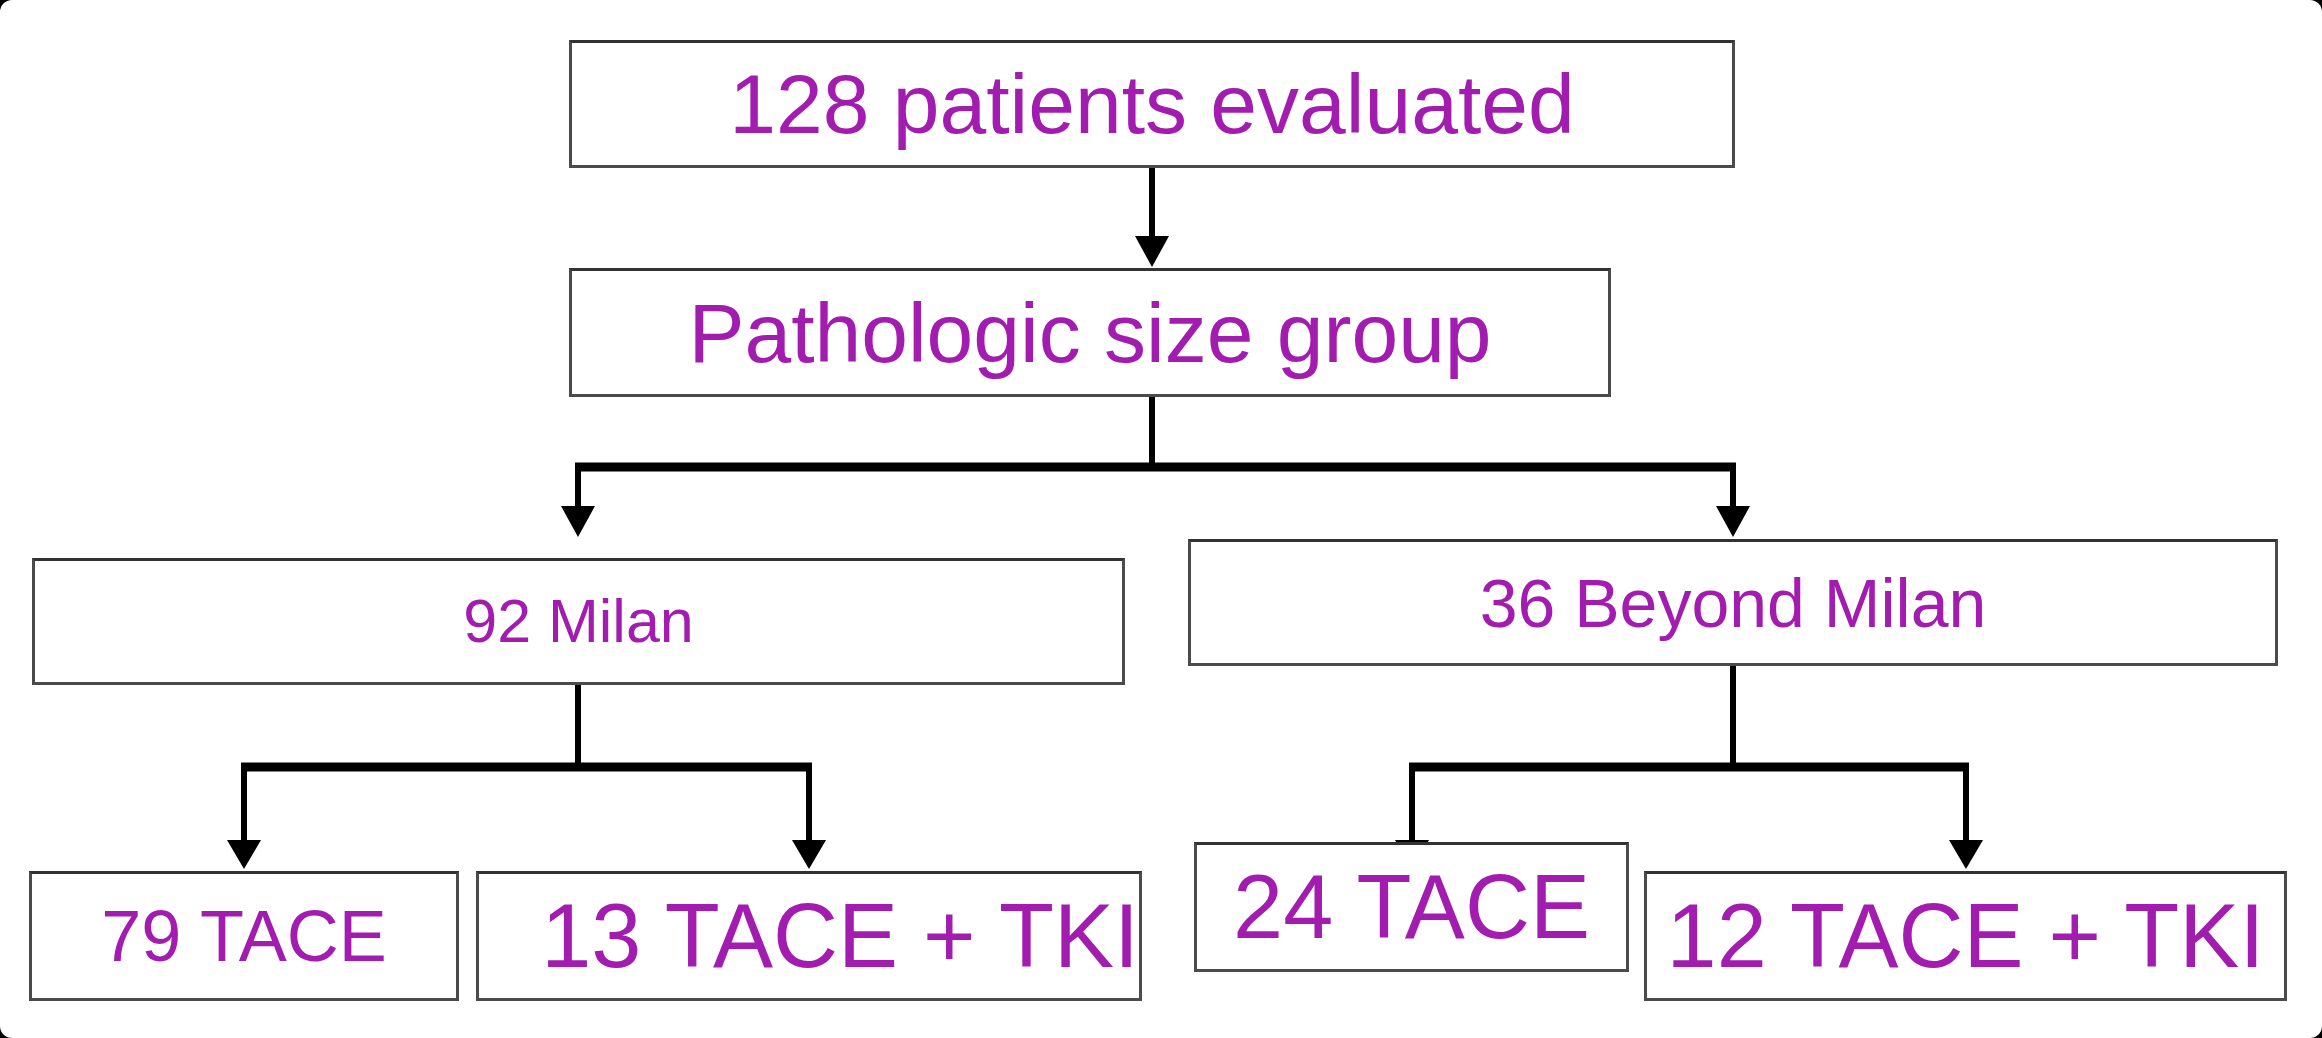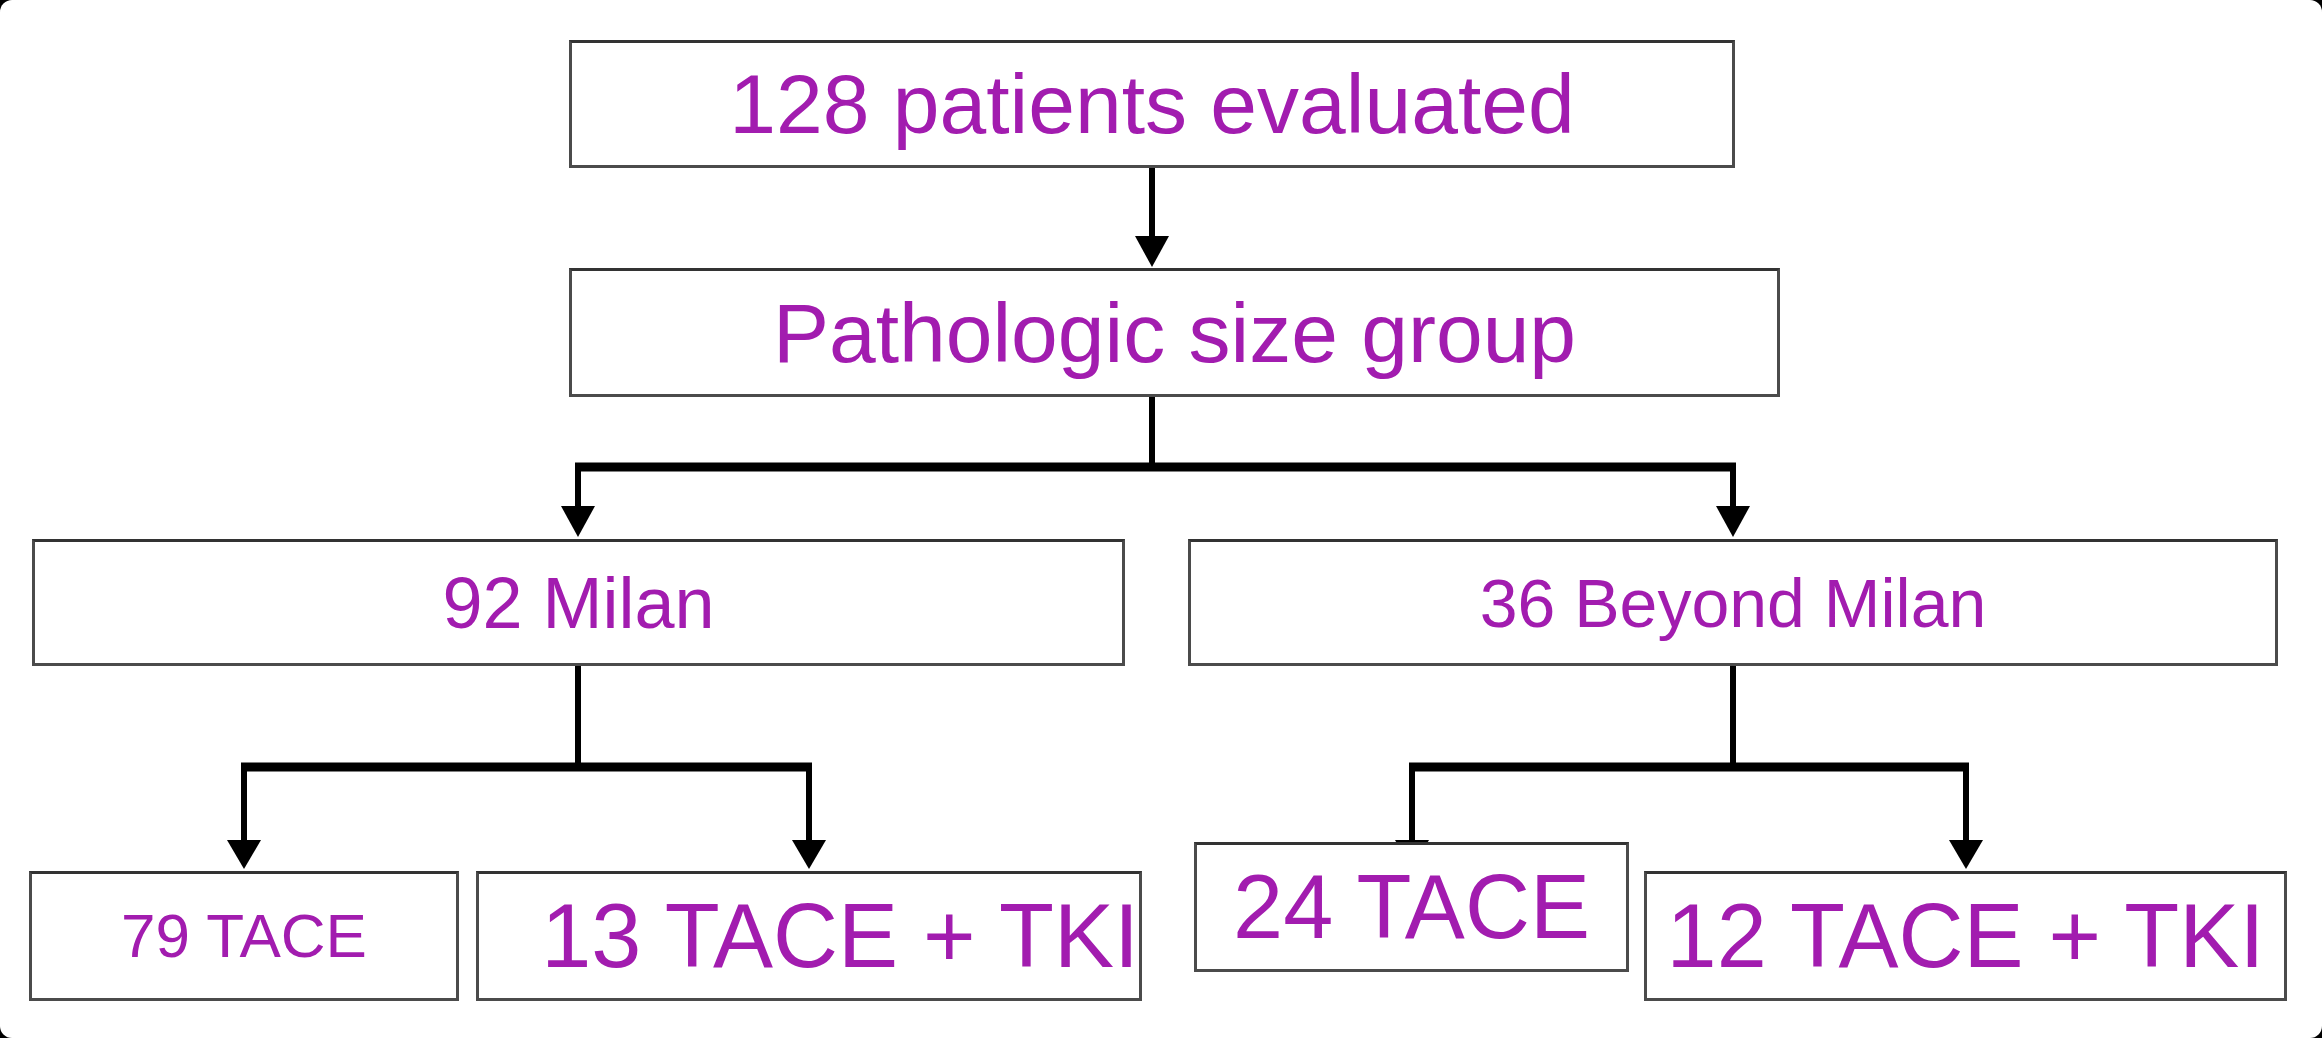--- a/index.html
+++ b/index.html
@@ -36,24 +36,24 @@
     border: 3px solid #4b4b4b;
     border-top-color: #333333;
     display: flex;
     align-items: center;
     justify-content: center;
     color: #a21caf;
     white-space: nowrap;
     line-height: 1;
   }
   .node-root        { left: 569px;  top: 40px;  width: 1166px; height: 128px; font-size: 84px; }
-  .node-group       { left: 569px;  top: 268px; width: 1211px; height: 129px; font-size: 84px; }
-  .node-milan       { left: 32px;   top: 539px; width: 1093px; height: 127px; font-size: 72px; align-items: center; }
+  .node-group       { left: 569px;  top: 268px; width: 1042px; height: 129px; font-size: 84px; }
+  .node-milan       { left: 32px;   top: 558px; width: 1093px; height: 127px; font-size: 61px; align-items: center; }
   .node-beyond      { left: 1188px; top: 539px; width: 1090px; height: 127px; font-size: 68px; }
-  .node-m-tace      { left: 29px;   top: 871px; width: 430px;  height: 130px; font-size: 62px; }
+  .node-m-tace      { left: 29px;   top: 871px; width: 430px;  height: 130px; font-size: 72px; }
   .node-m-tace-tki  { left: 476px;  top: 871px; width: 666px;  height: 130px; font-size: 90px; justify-content: flex-end; }
   .node-b-tace      { left: 1194px; top: 842px; width: 435px;  height: 130px; font-size: 90px; }
   .node-b-tace-tki  { left: 1644px; top: 871px; width: 643px;  height: 130px; font-size: 90px; }
 </style>
 </head>
 <body>
 
 <div class="canvas">
 
   <svg class="connectors" viewBox="0 0 2322 1038" xmlns="http://www.w3.org/2000/svg">

